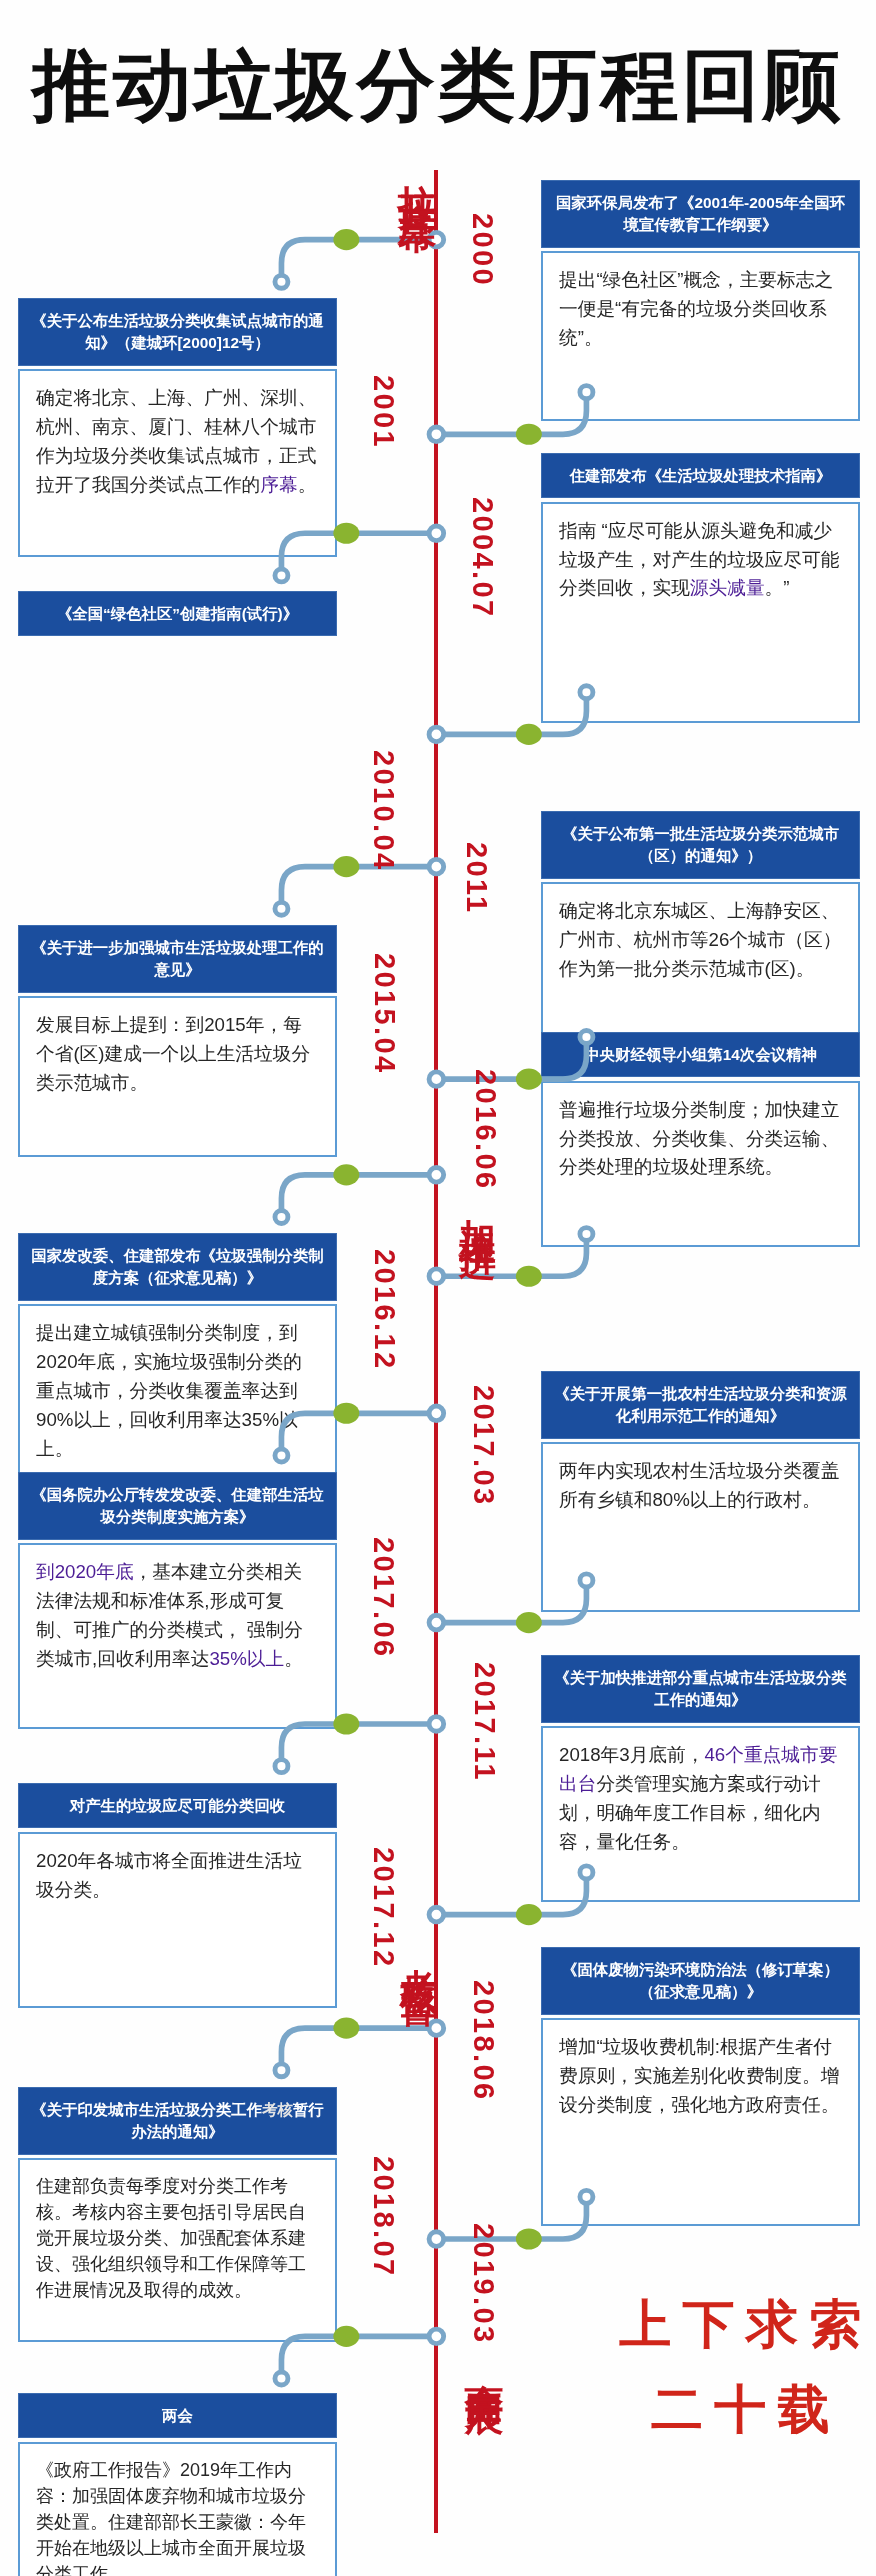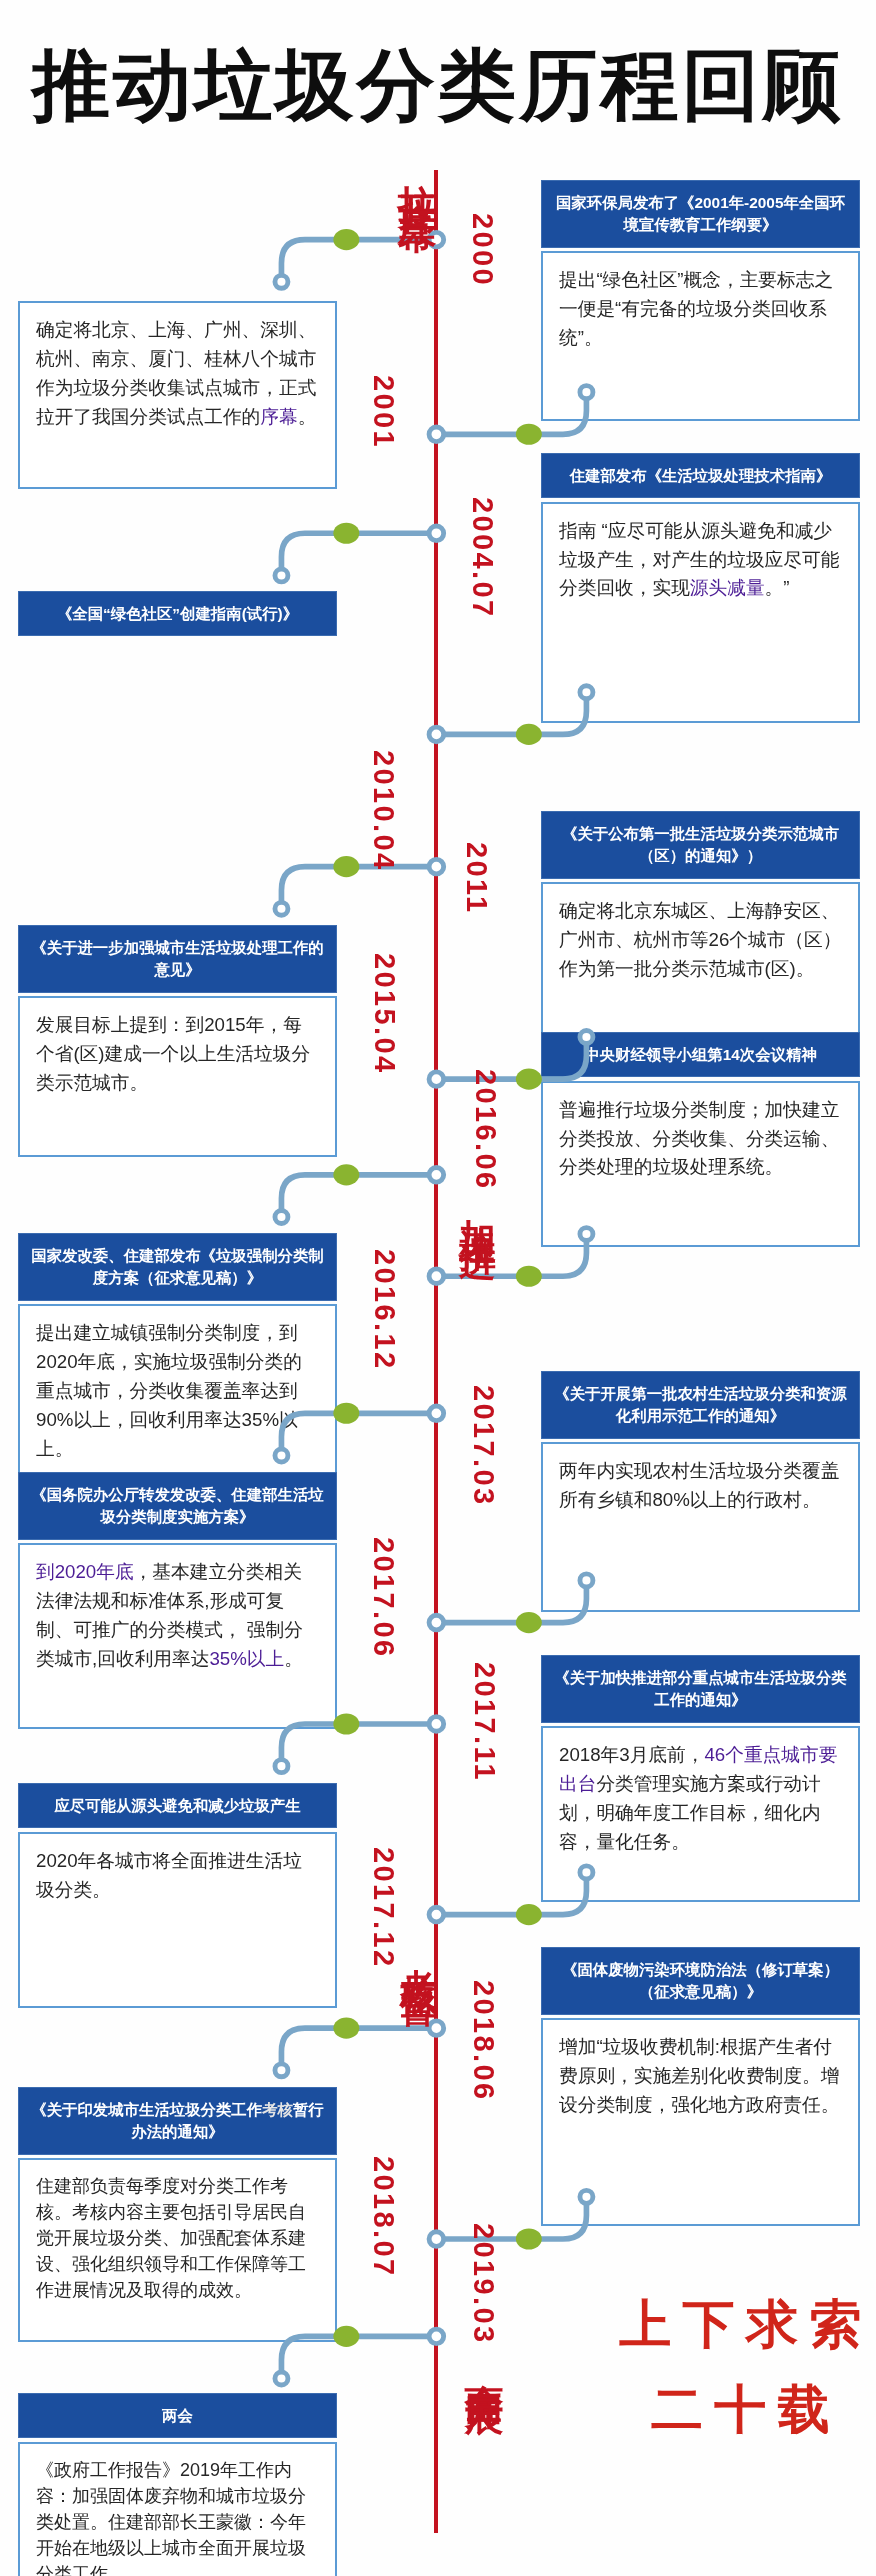--- a/index.html
+++ b/index.html
@@ -113,20 +113,21 @@
       <ellipse cx="652" cy="2760" rx="16" ry="13" fill="#8ab430"></ellipse>
       <circle cx="538" cy="2760" r="9" fill="#fff" stroke="#7aa6c8" stroke-width="6"></circle>
       <circle cx="723" cy="2708" r="8" fill="#fff" stroke="#7aa6c8" stroke-width="6"></circle>
       <path d="M 538 2880 H 376 Q 347 2880 347 2909 V 2922" fill="none" stroke="#7aa6c8" stroke-width="7" stroke-linecap="round"></path>
       <ellipse cx="427" cy="2880" rx="16" ry="13" fill="#8ab430"></ellipse>
       <circle cx="538" cy="2880" r="9" fill="#fff" stroke="#7aa6c8" stroke-width="6"></circle>
       <circle cx="347" cy="2932" r="8" fill="#fff" stroke="#7aa6c8" stroke-width="6"></circle>
     </svg>
   <div id="event-layer">
       <div class="event-box left" style="top: 298px;">
+        <div class="box-header"><span>《关于公布生活垃圾分类收集试点城市的通知》（建城环[2000]12号）</span></div>
         <div class="box-body" style="min-height: 158px;"><span>确定将北京、上海、广州、深圳、杭州、南京、厦门、桂林八个城市作为垃圾分类收集试点城市，正式拉开了我国分类试点工作的</span><span class="red-seg">序幕</span><span>。</span></div>
       </div>
       <div class="event-box right" style="top: 180px;">
         <div class="box-header"><span>国家环保局发布了《2001年-2005年全国环境宣传教育工作纲要》</span></div>
         <div class="box-body" style="min-height: 140px;"><span>提出“绿色社区”概念，主要标志之一便是“有完备的垃圾分类回收系统”。</span></div>
       </div>
       <div class="event-box left" style="top: 591px;">
         <div class="box-header"><span>《全国“绿色社区”创建指南(试行)》</span></div>
       </div>
       <div class="event-box right" style="top: 453px;">
@@ -151,21 +152,21 @@
       </div>
       <div class="event-box left" style="top: 1472px;">
         <div class="box-header"><span>《国务院办公厅转发发改委、住建部生活垃圾分类制度实施方案》</span></div>
         <div class="box-body" style="min-height: 156px;"><span class="red-seg">到2020年底</span><span>，基本建立分类相关法律法规和标准体系,形成可复制、可推广的分类模式， 强制分类城市,回收利用率达</span><span class="red-seg">35%以上</span><span>。</span></div>
       </div>
       <div class="event-box right" style="top: 1371px;">
         <div class="box-header"><span>《关于开展第一批农村生活垃圾分类和资源化利用示范工作的通知》</span></div>
         <div class="box-body" style="min-height: 140px;"><span>两年内实现农村生活垃圾分类覆盖所有乡镇和80%以上的行政村。</span></div>
       </div>
       <div class="event-box left" style="top: 1783px;">
-        <div class="box-header"><span>应尽可能从源头避免和减少垃圾产生</span></div>
+        <div class="box-header"><span>对产生的垃圾应尽可能分类回收</span></div>
         <div class="box-body" style="min-height: 146px;"><span>2020年各城市将全面推进生活垃圾分类。</span></div>
       </div>
       <div class="event-box right" style="top: 1655px;">
         <div class="box-header"><span>《关于加快推进部分重点城市生活垃圾分类工作的通知》</span></div>
         <div class="box-body" style="min-height: 146px;"><span>2018年3月底前，</span><span class="red-seg">46个重点城市要出台</span><span>分类管理实施方案或行动计划，明确年度工作目标，细化内容，量化任务。</span></div>
       </div>
       <div class="event-box left" style="top: 2087px;">
         <div class="box-header"><span>《关于印发城市生活垃圾分类工作</span><span class="red-seg">考核</span><span>暂行办法的通知》</span></div>
         <div class="box-body small" style="min-height: 154px;"><span>住建部负责每季度对分类工作考核。考核内容主要包括引导居民自觉开展垃圾分类、加强配套体系建设、强化组织领导和工作保障等工作进展情况及取得的成效。</span></div>
       </div>

